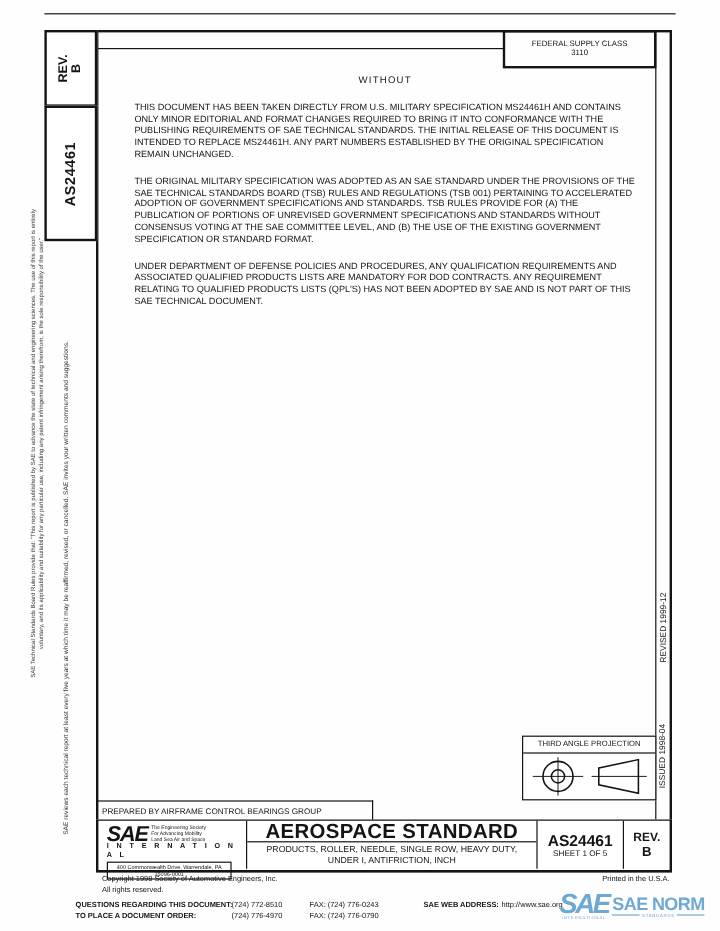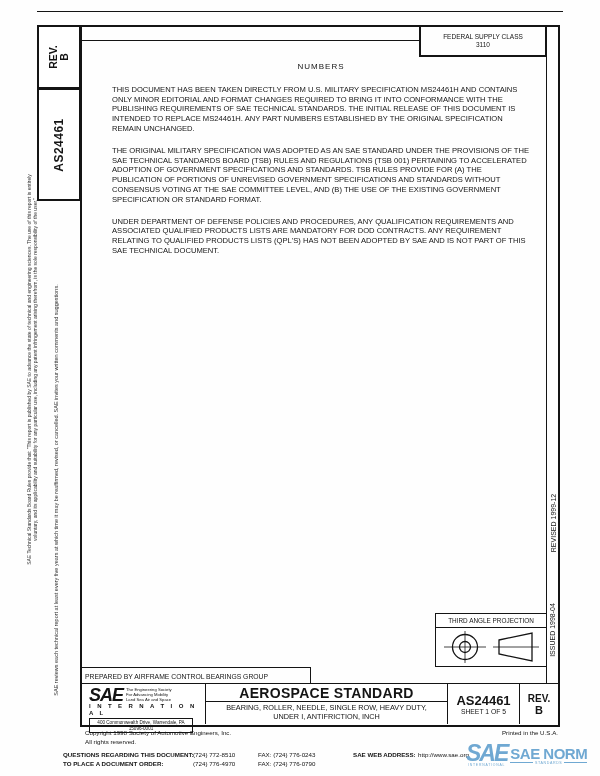--- a/index.html
+++ b/index.html
@@ -34,21 +34,21 @@
             justify-content:center;font-size:6.4px;}
   .prepared{position:absolute;left:80px;top:667px;width:231px;height:17px;box-sizing:border-box;
             border-top:1.5px solid #141414;border-right:1.5px solid #141414;
             display:flex;align-items:center;padding-left:5px;font-size:6.8px;}
   .footer{position:absolute;left:80px;top:683px;width:480px;height:44px;box-sizing:border-box;
           border:2px solid #141414;border-top:1.5px solid #141414;background:#fff;}
   .fcell{position:absolute;top:0;height:40px;box-sizing:border-box;}
   .f-logo{left:0;width:123px;padding:3px 0 0 7px;}
   .f-center{left:123px;width:242px;border-left:1.5px solid #141414;}
   .f-head{height:17px;border-bottom:1.5px solid #141414;display:flex;align-items:center;
-          justify-content:center;font-weight:bold;font-size:14px;letter-spacing:.3px;}
+          justify-content:center;font-weight:bold;font-size:17px;letter-spacing:.3px;}
   .f-title{font-size:7.3px;line-height:8.7px;text-align:center;padding-top:2px;}
   .f-as{left:365px;width:72px;border-left:1.5px solid #141414;display:flex;flex-direction:column;
         align-items:center;justify-content:center;}
   .f-as .num{font-weight:bold;font-size:13px;line-height:14px;}
   .f-as .sheet{font-size:6.8px;}
   .f-rev{left:437px;width:39px;border-left:1.5px solid #141414;display:flex;flex-direction:column;
          align-items:center;justify-content:center;font-weight:bold;}
   .f-rev .l1{font-size:10px;line-height:11px;}
   .f-rev .l2{font-size:11px;line-height:12px;}
   .saelogo-row{display:flex;align-items:flex-start;}
@@ -92,21 +92,21 @@
   <div class="tab tab-as">
     <div class="rot">AS24461</div>
   </div>
 
   <div class="fsc">
     <div>FEDERAL SUPPLY CLASS</div>
     <div>3110</div>
   </div>
 
   <div class="notice">
-    <div class="notice-title">NUMBERS</div>
+    <div class="notice-title">WITHOUT</div>
     <p>THIS DOCUMENT HAS BEEN TAKEN DIRECTLY FROM U.S. MILITARY SPECIFICATION MS24461H AND CONTAINS ONLY MINOR EDITORIAL AND FORMAT CHANGES REQUIRED TO BRING IT INTO CONFORMANCE WITH THE PUBLISHING REQUIREMENTS OF SAE TECHNICAL STANDARDS.  THE INITIAL RELEASE OF THIS DOCUMENT IS INTENDED TO REPLACE MS24461H.  ANY PART NUMBERS ESTABLISHED BY THE ORIGINAL SPECIFICATION REMAIN UNCHANGED.</p>
     <p>THE ORIGINAL MILITARY SPECIFICATION WAS ADOPTED AS AN SAE STANDARD UNDER THE PROVISIONS OF THE SAE TECHNICAL STANDARDS BOARD (TSB) RULES AND REGULATIONS (TSB 001) PERTAINING TO ACCELERATED ADOPTION OF GOVERNMENT SPECIFICATIONS AND STANDARDS.  TSB RULES PROVIDE FOR (A) THE PUBLICATION OF PORTIONS OF UNREVISED GOVERNMENT SPECIFICATIONS AND STANDARDS WITHOUT CONSENSUS VOTING AT THE SAE COMMITTEE LEVEL, AND (B) THE USE OF THE EXISTING GOVERNMENT SPECIFICATION OR STANDARD FORMAT.</p>
     <p>UNDER DEPARTMENT OF DEFENSE POLICIES AND PROCEDURES, ANY QUALIFICATION REQUIREMENTS AND ASSOCIATED QUALIFIED PRODUCTS LISTS ARE MANDATORY FOR DOD CONTRACTS.  ANY REQUIREMENT RELATING TO QUALIFIED PRODUCTS LISTS (QPL'S) HAS NOT BEEN ADOPTED BY SAE AND IS NOT PART OF THIS SAE TECHNICAL DOCUMENT.</p>
   </div>
 
   <div class="margin-rot margin-a">
     <div>SAE Technical Standards Board Rules provide that: "This report is published by SAE to advance the state of technical and engineering sciences. The use of this report is entirely</div>
     <div>voluntary, and its applicability and suitability for any particular use, including any patent infringement arising therefrom, is the sole responsibility of the user."</div>
   </div>
   <div class="margin-rot margin-b">
@@ -141,21 +141,21 @@
           <div>For Advancing Mobility</div>
           <div>Land Sea Air and Space</div>
         </div>
       </div>
       <div class="saelogo-intl">I N T E R N A T I O N A L</div>
       <div class="saelogo-addr">400 Commonwealth Drive, Warrendale, PA 15096-0001</div>
     </div>
     <div class="fcell f-center">
       <div class="f-head">AEROSPACE STANDARD</div>
       <div class="f-title">
-        <div>BEARING, ROLLER, NEEDLE, SINGLE ROW, HEAVY DUTY,</div>
+        <div>PRODUCTS, ROLLER, NEEDLE, SINGLE ROW, HEAVY DUTY,</div>
         <div>UNDER I, ANTIFRICTION, INCH</div>
       </div>
     </div>
     <div class="fcell f-as">
       <div class="num">AS24461</div>
       <div class="sheet">SHEET 1 OF 5</div>
     </div>
     <div class="fcell f-rev">
       <div class="l1">REV.</div>
       <div class="l2">B</div>

